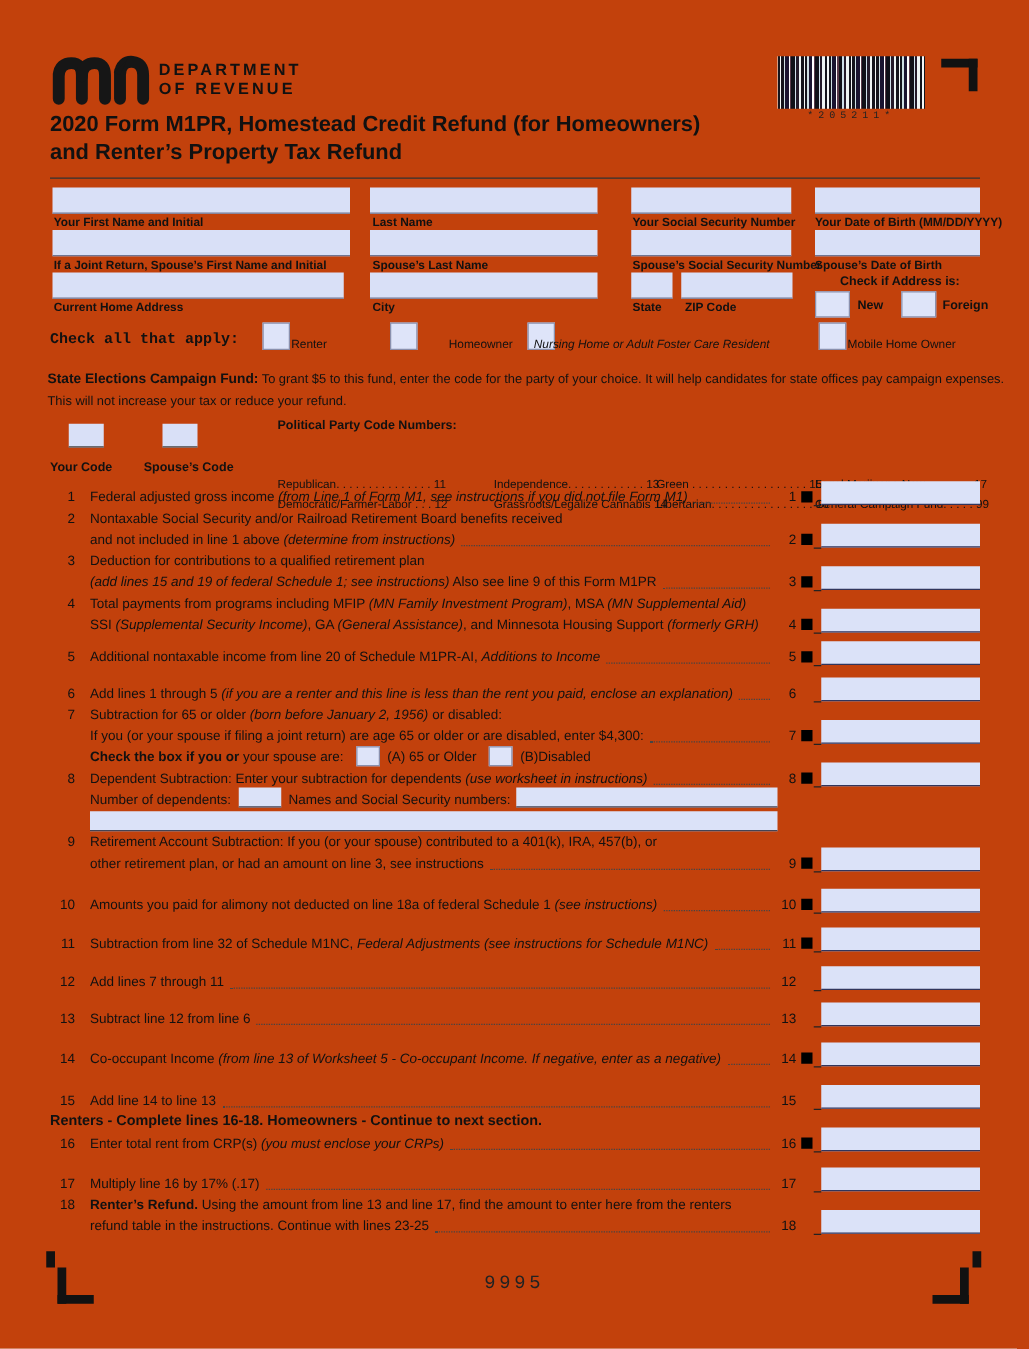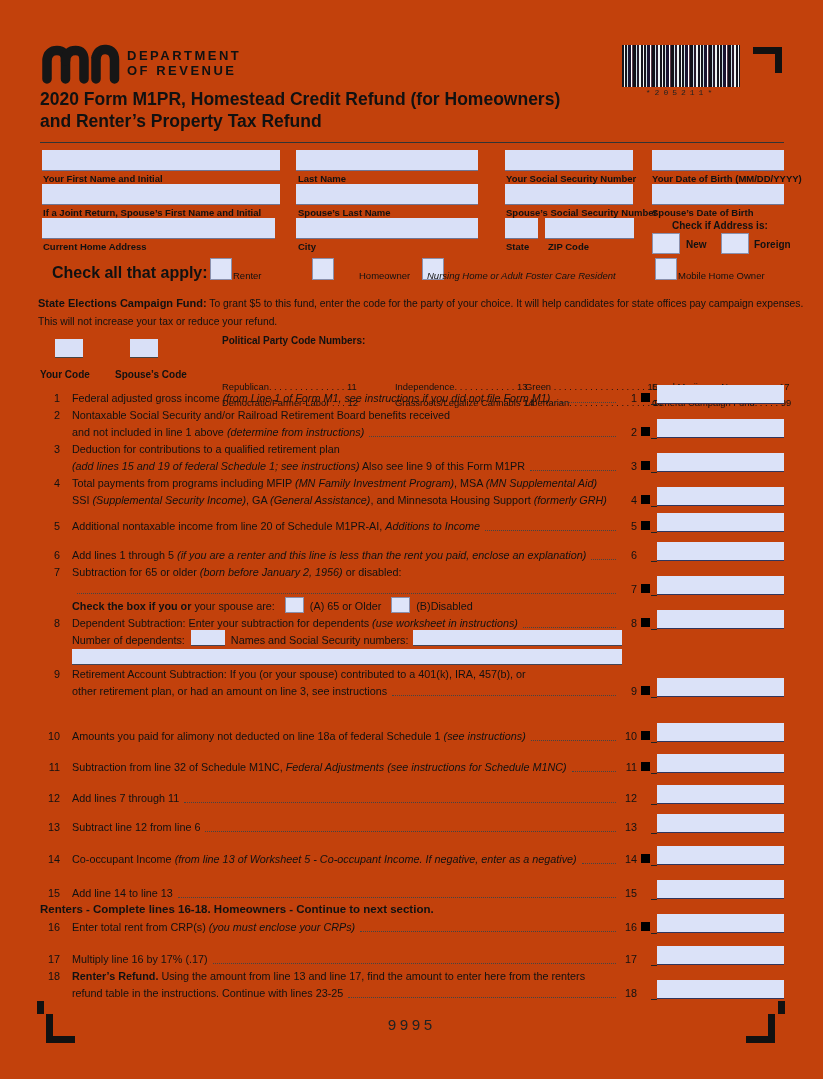--- a/index.html
+++ b/index.html
@@ -27,21 +27,21 @@
   .rule{position:absolute;left:40px;top:142px;width:744px;border-top:1.3px solid #333;}
 
   
   .idsec{position:absolute;left:40px;top:146px;width:744px;height:112px;}
   .fld{position:absolute;height:20px;background:#d9e0f7;border-bottom:1.3px solid #707592;}
   .lbl{position:absolute;font-weight:bold;font-size:9.5px;white-space:nowrap;}
   .cb{background:#dee4f9;border:1.4px solid #8a90ad;box-sizing:border-box;}
 
   
   .checkall{position:absolute;left:40px;top:258px;width:744px;height:28px;}
-  .checkall .lead{position:absolute;left:12px;top:6px;font-weight:bold;font-size:16px;}
+  .checkall .lead{position:absolute;left:0;top:6px;font-weight:bold;font-size:12px;font-family:Liberation Mono, monospace;}
   .ck-box{position:absolute;width:22px;height:22px;top:0;}
   .ck-lbl{position:absolute;top:12px;font-size:9.5px;white-space:nowrap;}
 
   
   .campaign{position:absolute;left:38px;top:297px;width:760px;font-size:10.3px;white-space:nowrap;}
   .campaign .b{font-weight:bold;font-size:11px;}
   .campaign .l2{margin-top:7px;}
 
   
   .party{position:absolute;left:40px;top:333px;width:744px;height:56px;font-size:9.4px;}
@@ -242,20 +242,21 @@
           <span class="amt"></span>
         </div>
       </div>
       <div class="line-item">
         <div class="lrow">
           <span class="lnum">7</span>
           <span class="ltext"><span>Subtraction for 65 or older </span><i>(born before January 2, 1956)</i><span> or disabled:</span></span>
         </div>
         <div class="lrow">
           <span class="lnum"></span>
+          <span class="ltext"><span>If you (or your spouse if filing a joint return) are age 65 or older or are disabled, enter $4,300:</span></span>
           <span class="leader"></span>
           <span class="rnum">7</span>
           <span class="sq"></span>
           <span class="amt"></span>
         </div>
         <div class="lrow">
           <span class="lnum"></span>
           <span class="ltext"><b>Check the box if you or</b><span> your spouse are:</span></span>
           <span class="agebox cb"></span>
           <span class="ltext">(A) 65 or Older</span>
@@ -290,21 +291,21 @@
         </div>
         <div class="lrow">
           <span class="lnum"></span>
           <span class="ltext"><span>other retirement plan, or had an amount on line 3, see instructions </span></span>
           <span class="leader"></span>
           <span class="rnum">9</span>
           <span class="sq"></span>
           <span class="amt"></span>
         </div>
       </div>
-      <div class="line-item" style="margin-top: 28px;">
+      <div class="line-item" style="margin-top: 16px;">
         <div class="lrow">
           <span class="lnum">10</span>
           <span class="ltext"><span>Amounts you paid for alimony not deducted on line 18a of federal Schedule 1 </span><i>(see instructions)</i></span>
           <span class="leader"></span>
           <span class="rnum">10</span>
           <span class="sq"></span>
           <span class="amt"></span>
         </div>
       </div>
       <div class="line-item" style="margin-top: 14px;">

